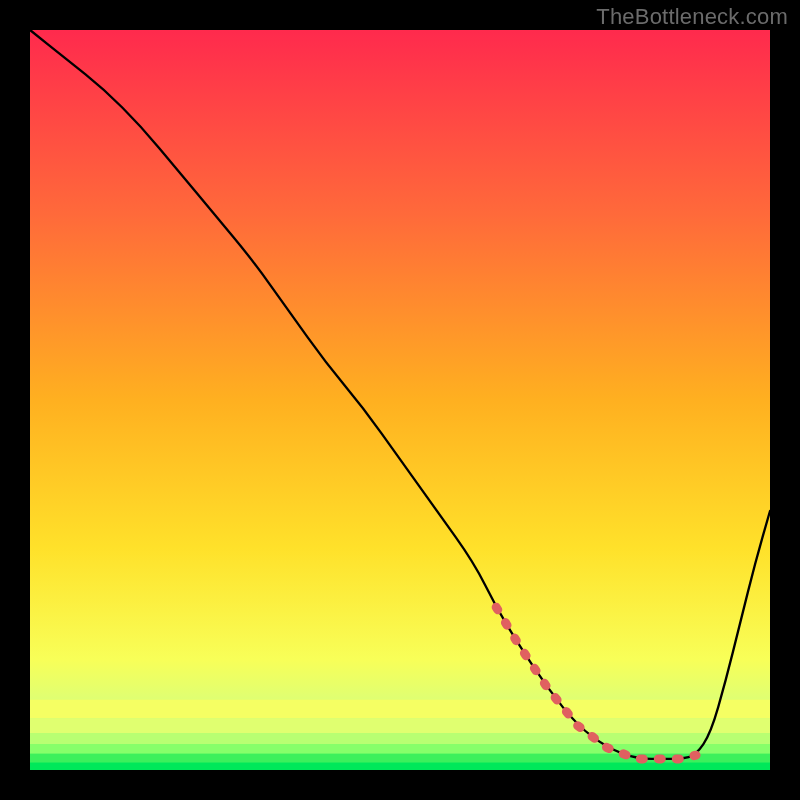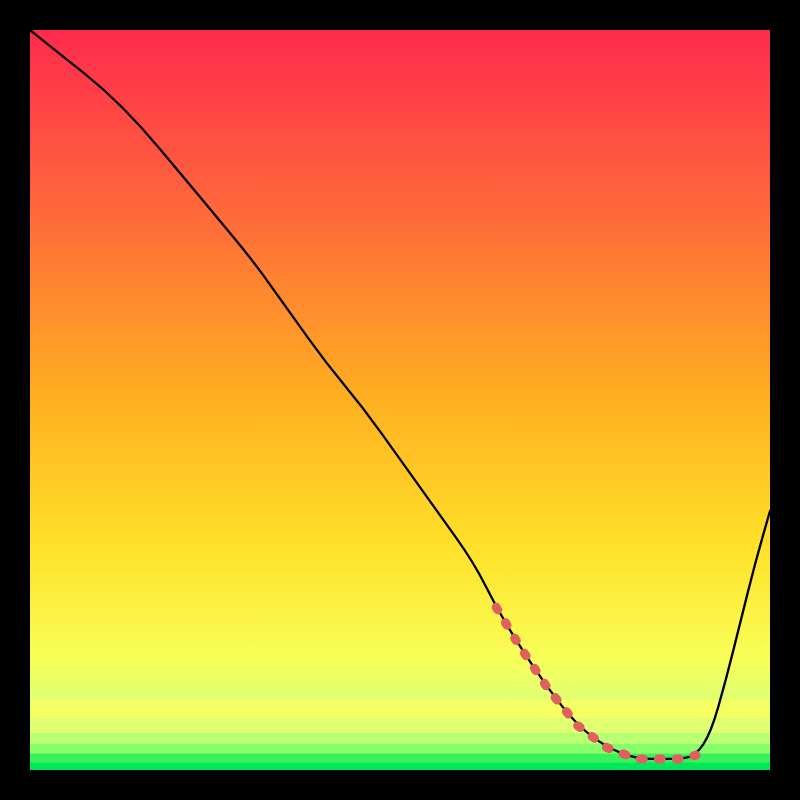--- a/index.html
+++ b/index.html
@@ -52,13 +52,14 @@
       <rect x="30" y="30" width="740" height="740" fill="url(#bg-grad)"></rect>
       <rect x="30" y="699.7" width="740" height="18.5" fill="#f5ff63"></rect>
       <rect x="30" y="718.2" width="740" height="14.8" fill="#e0ff70"></rect>
       <rect x="30" y="733" width="740" height="11.1" fill="#b8ff72"></rect>
       <rect x="30" y="744.1" width="740" height="9.620000000000001" fill="#86ff6a"></rect>
       <rect x="30" y="753.72" width="740" height="8.88" fill="#3cf05c"></rect>
       <rect x="30" y="762.6" width="740" height="7.4" fill="#00e85a"></rect>
       <path d="M 30.00 30.00 Q 30.00 30.00 48.50 44.80 Q 67.00 59.60 85.50 74.40 Q 104.00 89.20 122.50 107.70 Q 141.00 126.20 159.50 148.40 Q 178.00 170.60 196.50 192.80 Q 215.00 215.00 233.50 237.20 Q 252.00 259.40 270.50 285.30 Q 289.00 311.20 307.50 337.10 Q 326.00 363.00 344.50 385.20 Q 363.00 407.40 381.50 433.30 Q 400.00 459.20 418.50 485.10 Q 437.00 511.00 455.50 536.90 Q 474.00 562.80 485.10 585.00 Q 496.20 607.20 507.30 625.70 Q 518.40 644.20 533.20 666.40 Q 548.00 688.60 562.80 707.10 Q 577.60 725.60 592.40 736.70 Q 607.20 747.80 622.00 753.35 Q 636.80 758.90 651.60 758.90 Q 666.40 758.90 673.80 758.90 Q 681.20 758.90 688.60 757.05 Q 696.00 755.20 703.40 744.10 Q 710.80 733.00 718.20 707.10 Q 725.60 681.20 733.00 651.60 Q 740.40 622.00 747.80 592.40 Q 755.20 562.80 762.60 536.90 T 770.00 511.00" fill="none" stroke="#000000" stroke-width="2.3" stroke-linecap="round"></path>
       <path d="M 496.20 607.20 L 518.40 644.20 L 548.00 688.60 L 577.60 725.60 L 607.20 747.80 L 636.80 758.90 L 666.40 758.90 L 681.20 758.90 L 696.00 755.20" fill="none" stroke="#e06060" stroke-width="9" stroke-linecap="round" stroke-dasharray="3 15"></path>
     </svg>
+  <div class="watermark">TheBottleneck.com</div>
 </div>
 
 </body></html>

